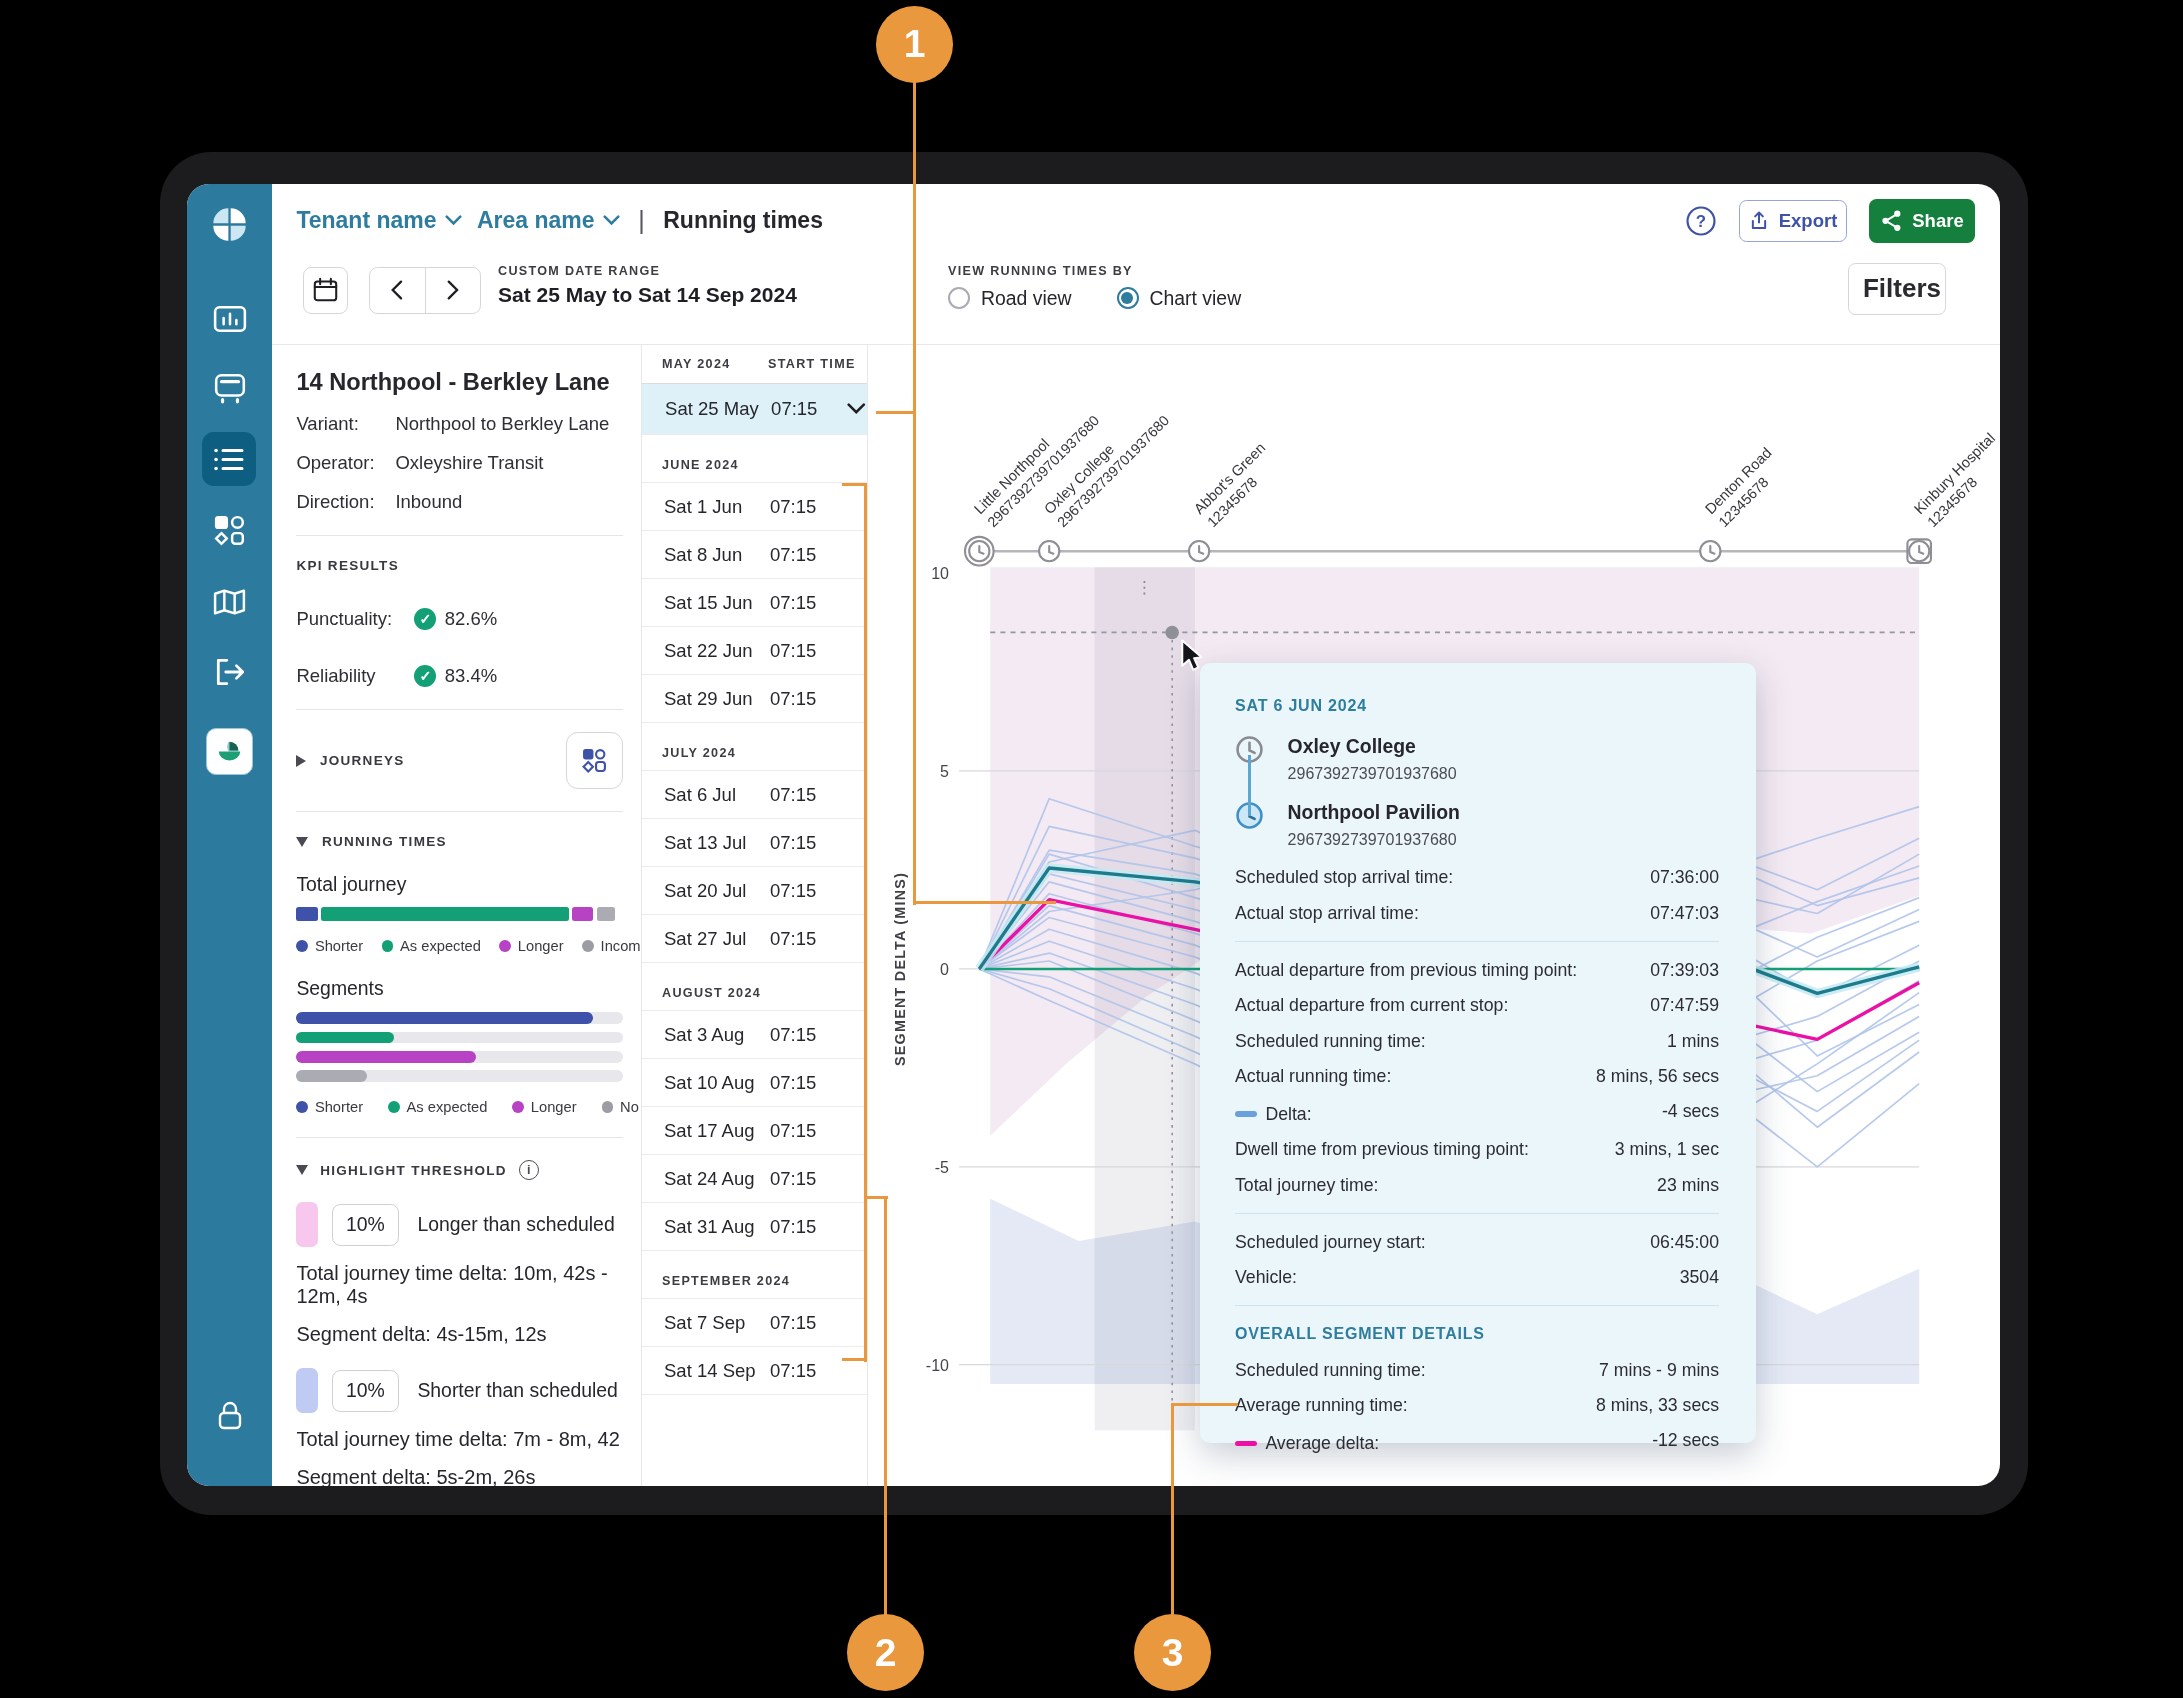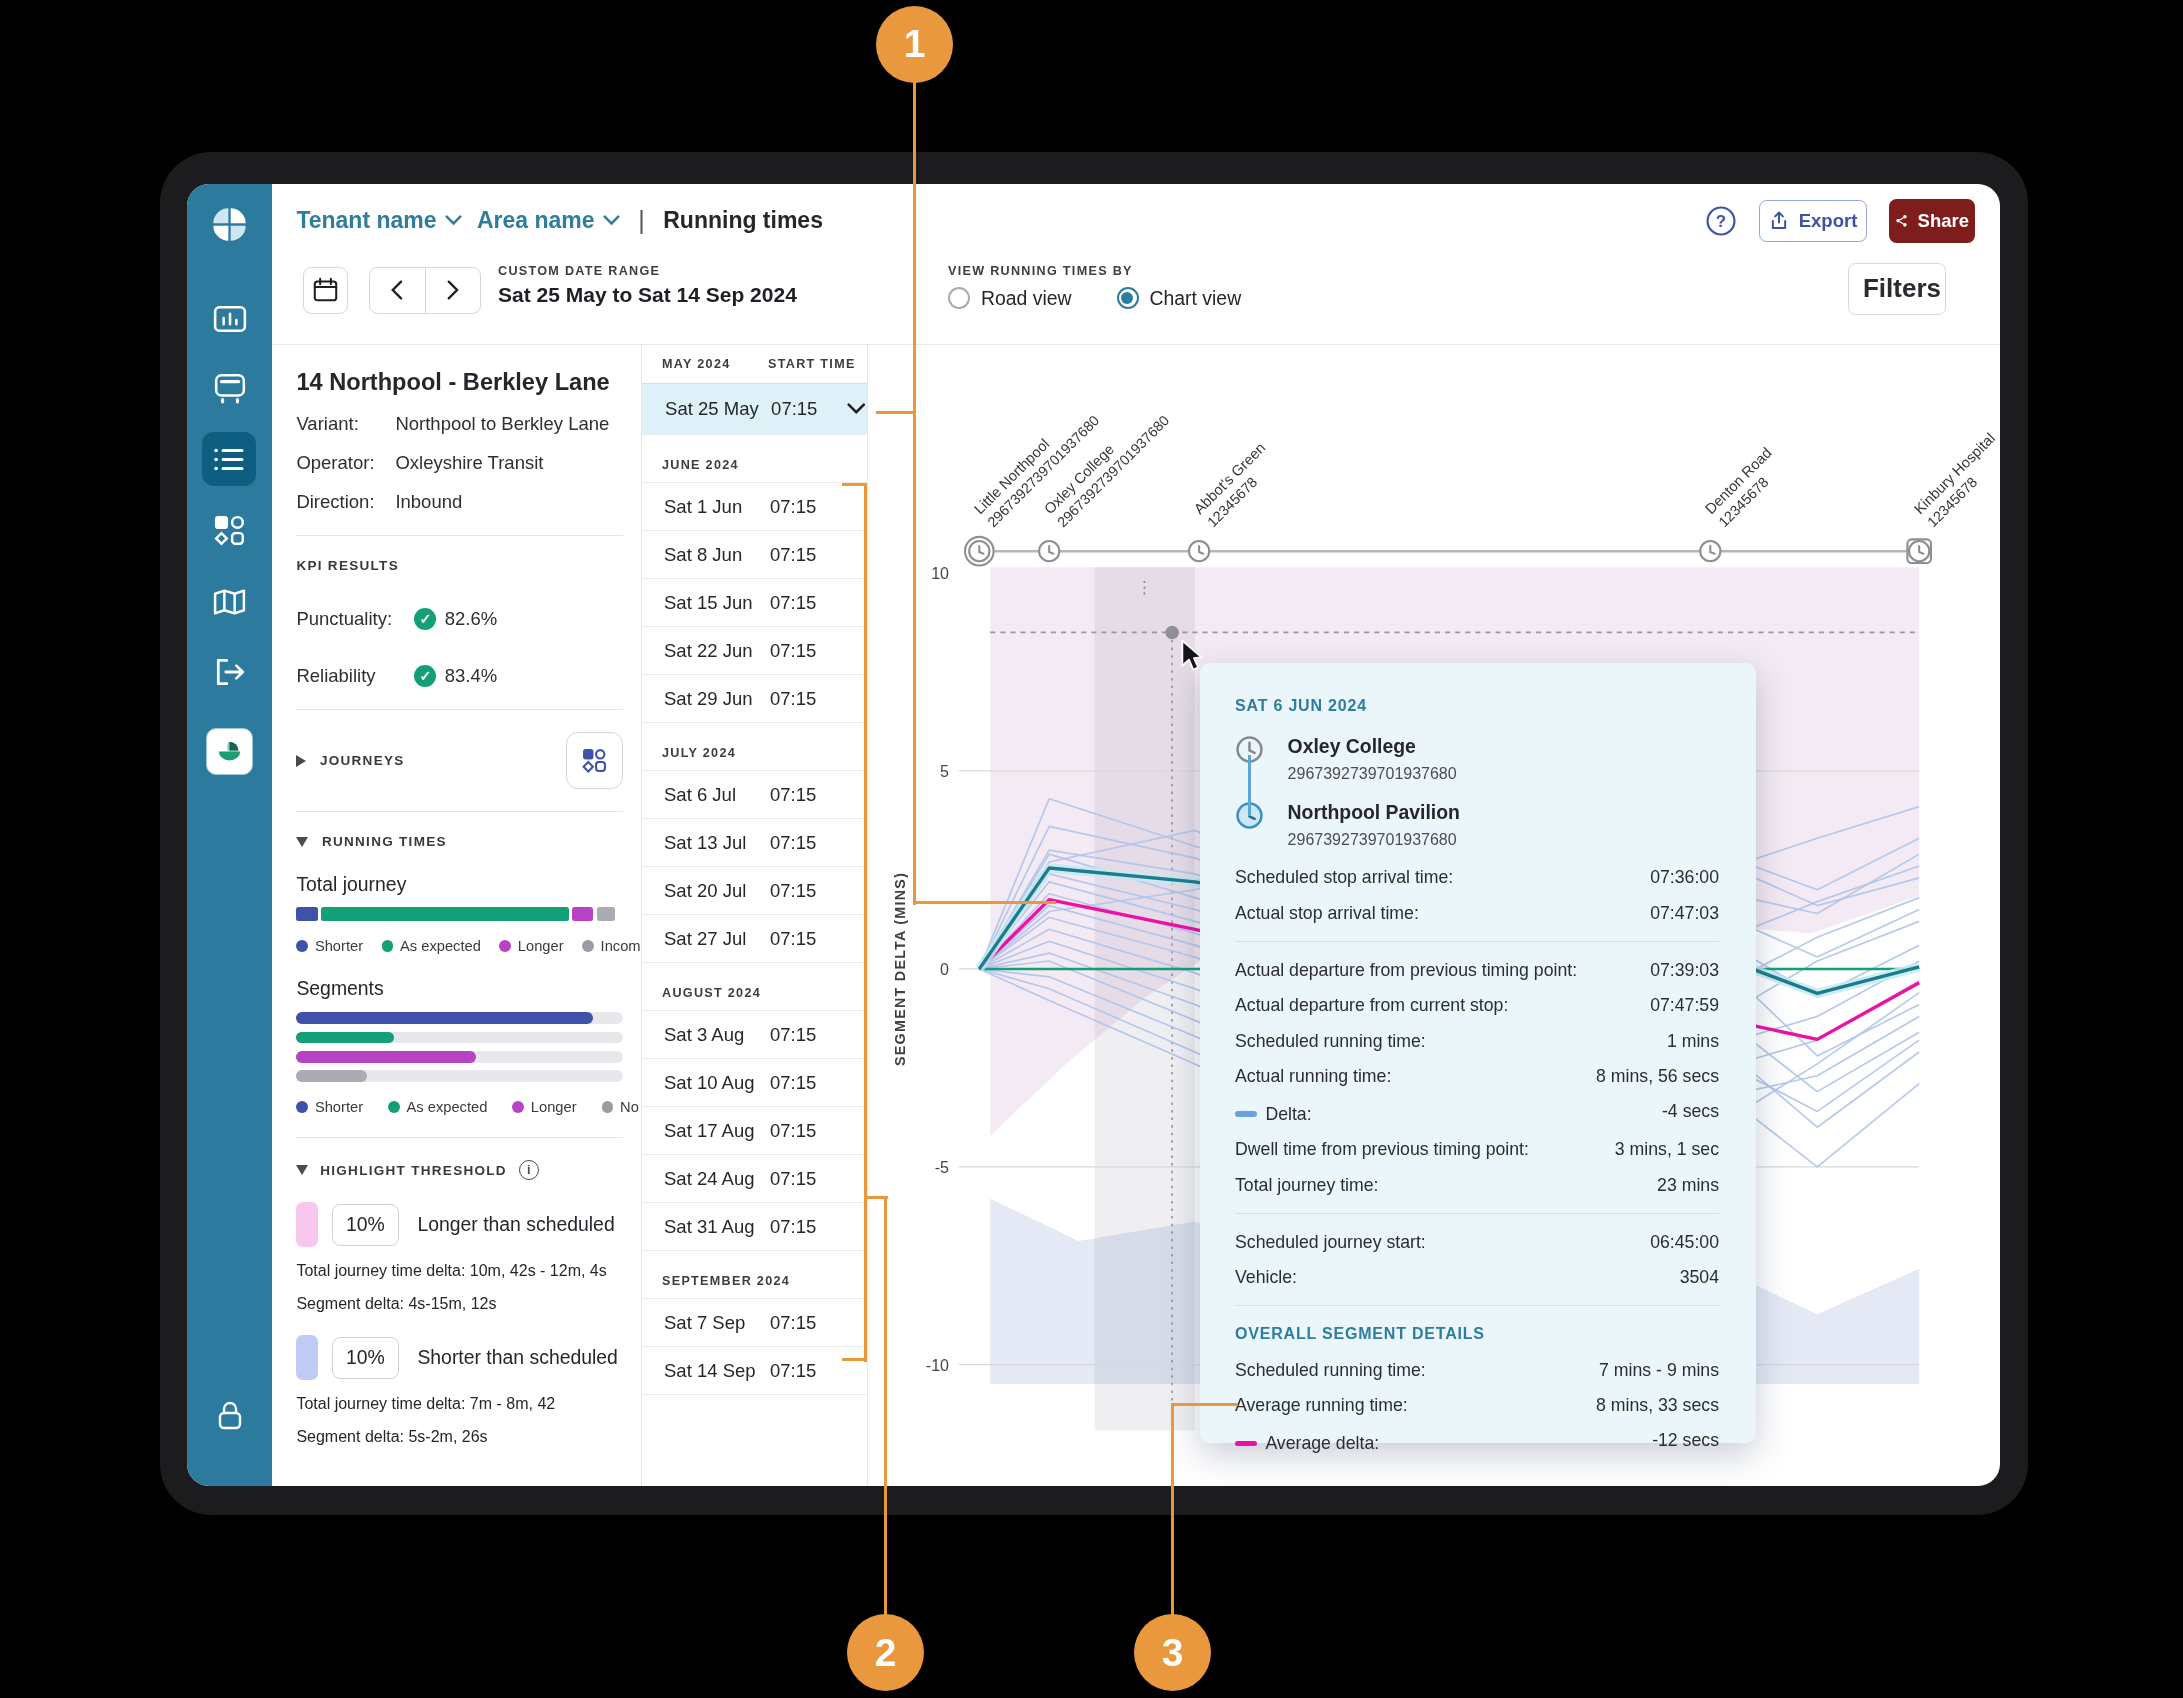--- a/index.html
+++ b/index.html
@@ -14,21 +14,21 @@
   .sb-app{position:absolute;left:19.4px;width:47px;height:47px;border-radius:10px;background:#fff;border:1.7px solid #9cc6da;display:flex;align-items:center;justify-content:center;}
   
   .topbar{position:absolute;left:85px;top:0;width:1728px;height:77px;}
   .crumbs{position:absolute;left:24.4px;top:22px;display:flex;align-items:center;gap:15px;font-size:23px;}
   .crumb{color:#2E7C9E;font-weight:600;display:flex;align-items:center;gap:8.4px;}
   .crumb-sep{color:#55555c;font-size:25px;font-weight:300;padding:0 3.4px;}
   .page-title{color:#26262c;font-weight:600;}
   .top-actions{position:absolute;right:25px;top:15px;display:flex;align-items:center;gap:22px;}
   .btn{display:flex;align-items:center;justify-content:center;gap:10px;border-radius:7.6px;font-size:18.5px;font-weight:600;cursor:pointer;}
   .btn-export{width:108px;height:42px;border:1.7px solid #95a5dc;color:#3D52A8;background:#fff;}
-  .btn-share{width:86px;height:44px;background:#7f1d1d;color:#fff;border:none;}
+  .btn-share{width:106px;height:44px;background:#15803d;color:#fff;border:none;}
   
   .toolbar{position:absolute;left:85px;top:77px;width:1728px;height:83px;}
   .icon-btn{position:absolute;border:1.7px solid #d6d6da;border-radius:8.4px;background:#fff;display:flex;align-items:center;justify-content:center;}
   .cal-btn{left:31px;top:5.9px;width:45px;height:47px;}
   .pager{position:absolute;left:97px;top:5.9px;width:112px;height:47px;border:1.7px solid #d6d6da;border-radius:8.4px;display:flex;}
   .pager div{flex:1;display:flex;align-items:center;justify-content:center;}
   .pager div:first-child{border-right:1.7px solid #d6d6da;}
   .mini-label{font-size:12.6px;letter-spacing:1.3px;color:#3c3c42;font-weight:700;}
   .range-block{position:absolute;left:123px;top:3.4px;}
   .range-value{font-size:21px;font-weight:600;color:#1e1e24;margin-top:5px;}
@@ -61,21 +61,21 @@
   .leg-item{display:flex;align-items:center;gap:6.7px;font-size:14.7px;color:#3a3a40;white-space:nowrap;}
   .leg-dot{width:11.8px;height:11.8px;border-radius:50%;flex:none;}
   .seg-track{height:11.8px;border-radius:5.9px;background:#e8e8ec;margin-bottom:7.6px;}
   .seg-fill{height:11.8px;border-radius:5.9px;}
   .thr-head{display:flex;align-items:center;gap:11.8px;}
   .info-i{width:20px;height:20px;border-radius:50%;border:1.7px solid #4a4a52;color:#4a4a52;font-size:12.6px;display:inline-flex;align-items:center;justify-content:center;font-weight:700;}
   .thr-row{display:flex;align-items:center;gap:13.5px;margin-top:22px;}
   .swatch{width:22px;height:45px;border-radius:6.7px;}
   .pct-box{width:67px;height:42px;border:1.7px solid #cfcfd4;border-radius:8.4px;display:flex;align-items:center;justify-content:center;font-size:19.4px;color:#26262c;background:#fff;}
   .thr-label{font-size:19.4px;color:#26262c;margin-left:5px;}
-  .thr-line{font-size:16px;color:#26262c;margin-top:15px;}
+  .thr-line{font-size:20px;color:#26262c;margin-top:15px;}
   
   .date-list{position:absolute;left:455px;top:160px;width:226px;height:1142px;border-right:1.7px solid #e7e7ea;}
   .dl-head{display:flex;height:40px;align-items:center;border-bottom:1.7px solid #dcdce0;}
   .dl-head .m{padding-left:20px;width:126px;}
   .dl-row{display:flex;height:48px;align-items:center;font-size:18.5px;color:#26262c;border-bottom:1.7px solid #ececef;}
   .dl-row .d{padding-left:22px;width:128px;}
   .dl-row.sel{background:#DEF1F9;height:51px;justify-content:center;}
   .dl-month{height:48px;display:flex;align-items:flex-end;padding:12px 0 10px 20px;border-bottom:1.7px solid #ececef;}
   
   .chart-wrap{position:absolute;left:681px;top:160px;width:1133px;height:1142px;}

